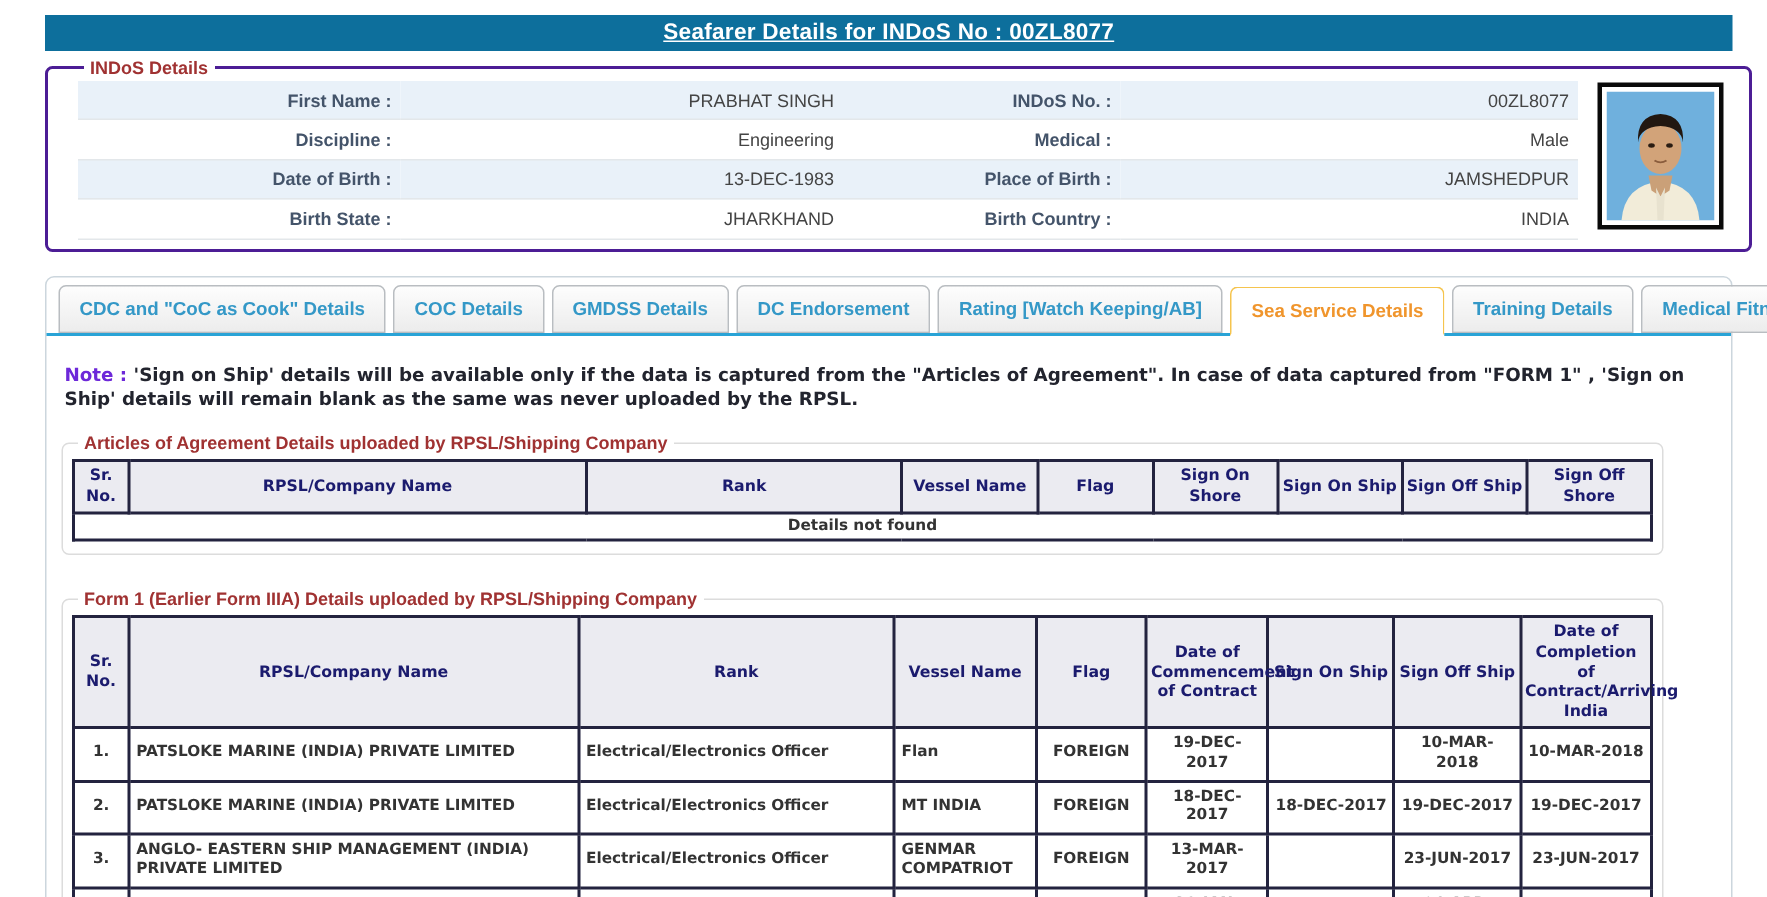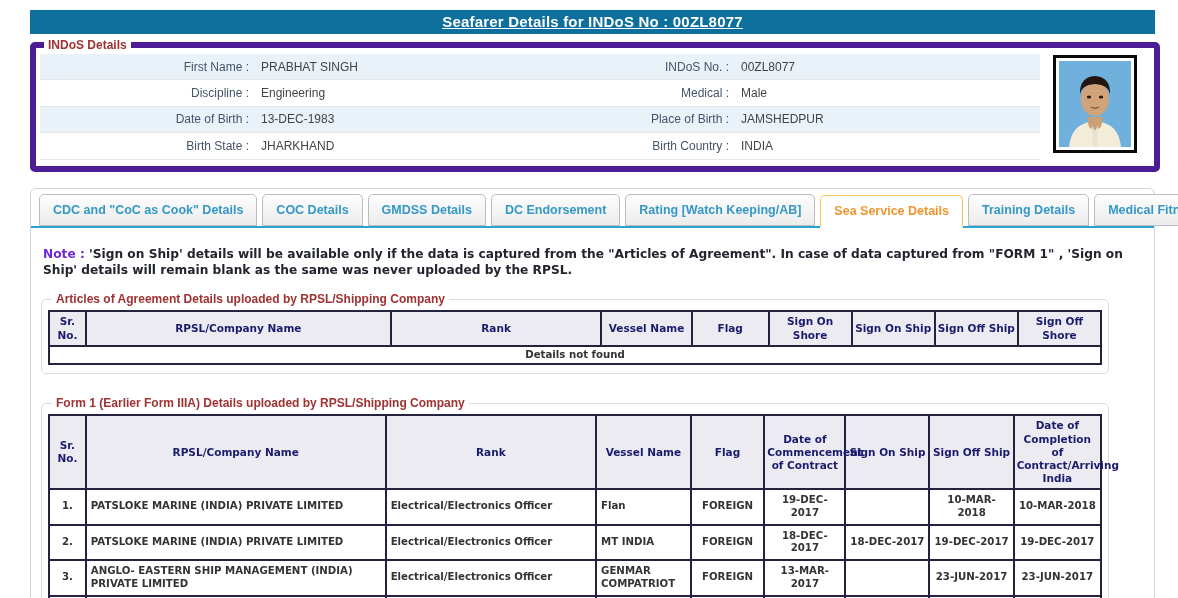--- a/index.html
+++ b/index.html
@@ -13,35 +13,35 @@
   
   .title-bar {
     background:#0d6f9c; color:#fff; text-align:center;
     font-size:15px; font-weight:bold; height:24px; line-height:24px;
     letter-spacing:0.2px;
     text-decoration:underline;
   }
 
   
   fieldset {
-    border:6px solid #4c1d95; border-radius:5px; background:#fff;
-    margin:0; padding:2px 4px 6px 4px;
+    border:2px solid #4c1d95; border-radius:5px; background:#fff;
+    margin:0; padding:2px 4px 6px 20px;
   }
   fieldset.indos { margin-top:4px; }
   legend {
     color:#a03232; font-weight:bold; font-size:12px; padding:0 4px; margin-left:4px;
   }
   table.personal { width:100%; border-collapse:collapse; table-layout:fixed; }
   table.personal td {
     font-size:12px; padding:3px 6px; height:20px;
     border-bottom:1px solid #e3e7ea; vertical-align:middle;
   }
   table.personal tr:nth-child(odd) td.striped { background:#e9f1f9; }
-  td.lbl { font-weight:normal; color:#44546a; text-align:right; white-space:nowrap; }
-  td.val { color:#444; text-align:left; }
+  td.lbl { font-weight:bold; color:#44546a; text-align:right; white-space:nowrap; }
+  td.val { color:#444; text-align:right; }
   td.photo-cell { border-bottom:none !important; background:#fff; text-align:center; vertical-align:top; padding:0 0 0 8px; }
   .photo-frame {
     display:inline-block; border:3px solid #0a0a0a; background:#fff; padding:3px;
     margin-top:-2px;
   }
   .photo-frame svg { display:block; }
 
   
   .main-box {
     margin-top:16px; border:1px solid #ccd6dd; border-radius:6px; background:#fff;

